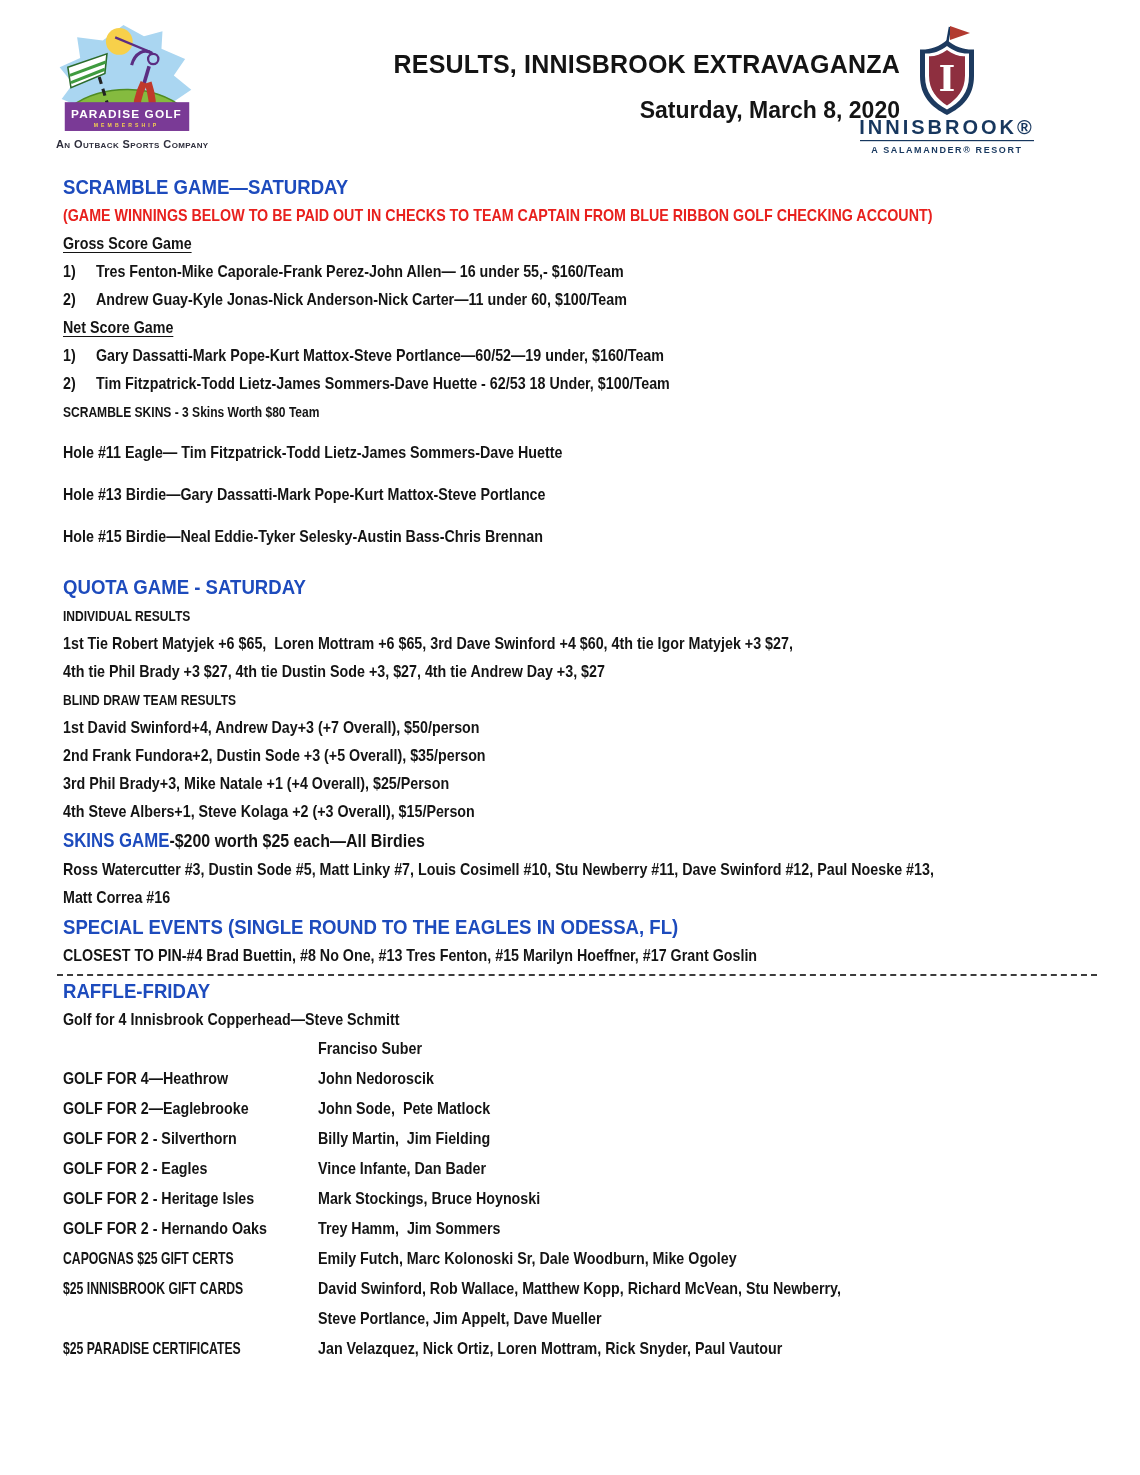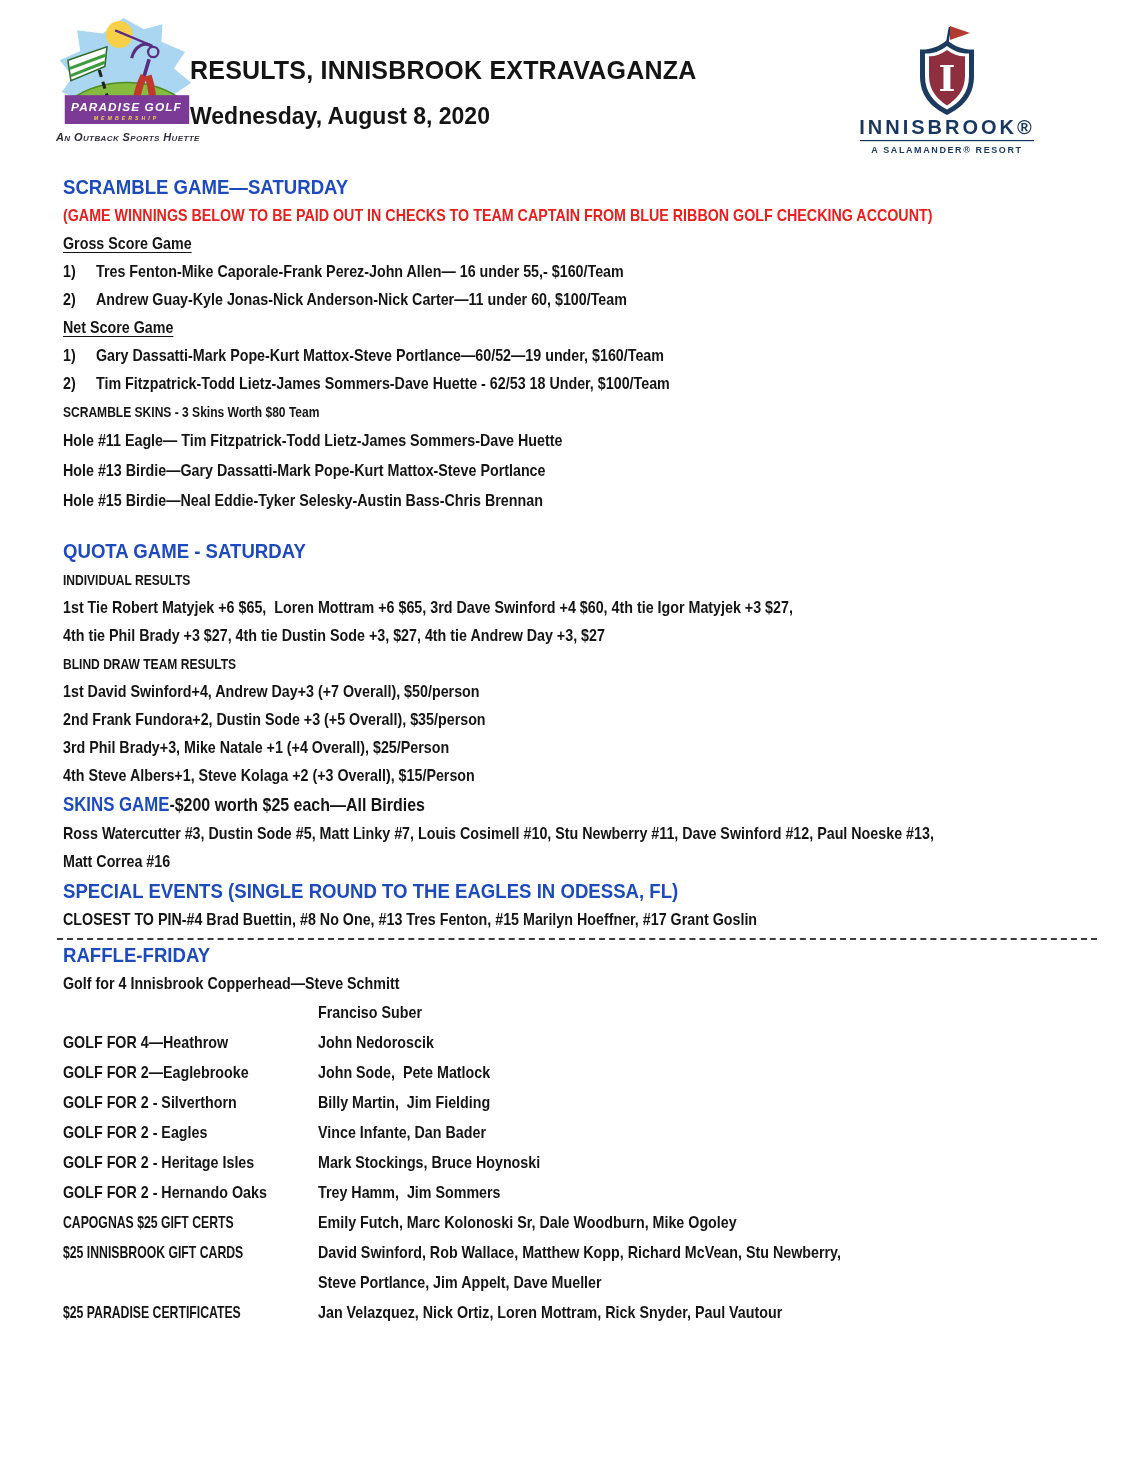--- a/index.html
+++ b/index.html
@@ -9,34 +9,34 @@
   html,body{margin:0;padding:0;background:#ffffff;}
   body{
     width:1140px;height:1475px;
     font-family:"Liberation Sans",sans-serif;
     font-weight:bold;color:var(--ink);
   }
   .page{position:relative;width:1140px;height:1475px;overflow:hidden;background:#fff;}
 
   
   .header{position:relative;height:172px;}
-  .logo-left{position:absolute;left:56px;top:17px;width:142px;text-align:center;font-style:italic;}
+  .logo-left{position:absolute;left:56px;top:24px;width:142px;text-align:center;}
   .logo-left .tagline{
     margin-top:2px;font-variant:small-caps;font-size:11px;font-weight:700;
     color:#2e2e3c;letter-spacing:.4px;white-space:nowrap;
   }
-  .title-wrap{position:absolute;left:190px;width:710px;top:56px;text-align:left;}
+  .title-wrap{position:absolute;left:190px;width:710px;top:50px;text-align:right;}
   .title{font-size:25px;letter-spacing:.2px;}
   .subtitle{font-size:23px;margin-top:18px;}
   .logo-right{position:absolute;left:852px;top:24px;}
 
   
   .content{padding:0 30px 0 63px;}
   .ln{line-height:28px;font-size:17px;white-space:nowrap;}
-  .ln30{line-height:30px;}
+  .ln30{line-height:30px;margin-top:12px;}
   .cond{display:inline-block;transform:scaleX(0.84);transform-origin:0 62%;white-space:pre;}
   .condx{transform:scaleX(0.72);}
   .hb{color:var(--blue);font-size:20px;line-height:30px;}
   .hb .cond{transform:scaleX(0.93);}
   .hk{font-size:14px;line-height:28px;}
   .hk .cond{transform:scaleX(0.86);}
   .notice{color:var(--red);}
   .u{text-decoration:underline;text-underline-offset:3px;}
   .blue{color:var(--blue);}
   .num{display:inline-block;width:33px;}
@@ -75,26 +75,26 @@
           <path d="M84,57 C78,69 76,81 77,91" stroke="#c0392b" stroke-width="7" fill="none"></path>
           <path d="M88,57 C92,69 93,81 92,91" stroke="#c0392b" stroke-width="7" fill="none"></path>
           <ellipse cx="75" cy="94" rx="5" ry="2.5" fill="#333"></ellipse>
           <ellipse cx="94" cy="95" rx="5" ry="2.5" fill="#333"></ellipse>
         </g>
 
         <rect x="7" y="76" width="121" height="28" fill="#7a3a96"></rect>
         <text x="67" y="91" text-anchor="middle" fill="#ffffff" font-size="11.5" font-weight="bold" letter-spacing="1.1" font-family="Liberation Sans, sans-serif">PARADISE GOLF</text>
         <text x="67" y="100" text-anchor="middle" fill="#f5d34e" font-size="5" font-weight="bold" letter-spacing="3" font-family="Liberation Sans, sans-serif">MEMBERSHIP</text>
       </svg>
-      <div class="tagline">An Outback Sports Huette</div>
+      <div class="tagline">An Outback Sports Company</div>
     </div>
 
     <div class="title-wrap">
       <div class="title">RESULTS, INNISBROOK EXTRAVAGANZA</div>
-      <div class="subtitle">Wednesday, August 8, 2020</div>
+      <div class="subtitle">Saturday, March 8, 2020</div>
     </div>
 
     <div class="logo-right">
       <svg width="190" height="135" viewBox="0 0 190 135">
         <g>
           <line x1="95" y1="20" x2="98" y2="3" stroke="#17375e" stroke-width="2.5"></line>
           <path d="M98,2 L118,9 L98,16 Z" fill="#b23a30"></path>
         </g>
         <g>
           <path d="M95,16 C103,23 113,26 122,25.5 L122,52 C122,72 111,83 95,91 C79,83 68,72 68,52 L68,25.5 C77,26 87,23 95,16 Z" fill="#1d3a5f"></path>

